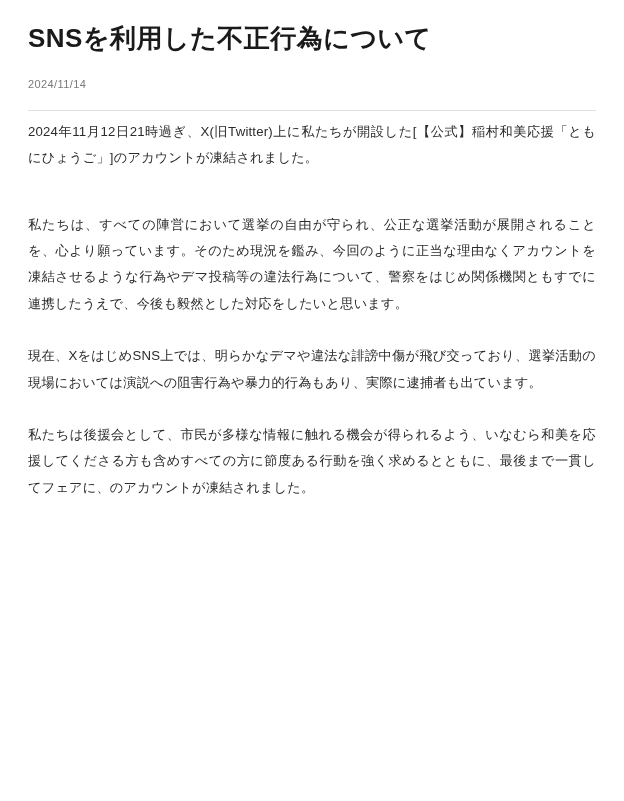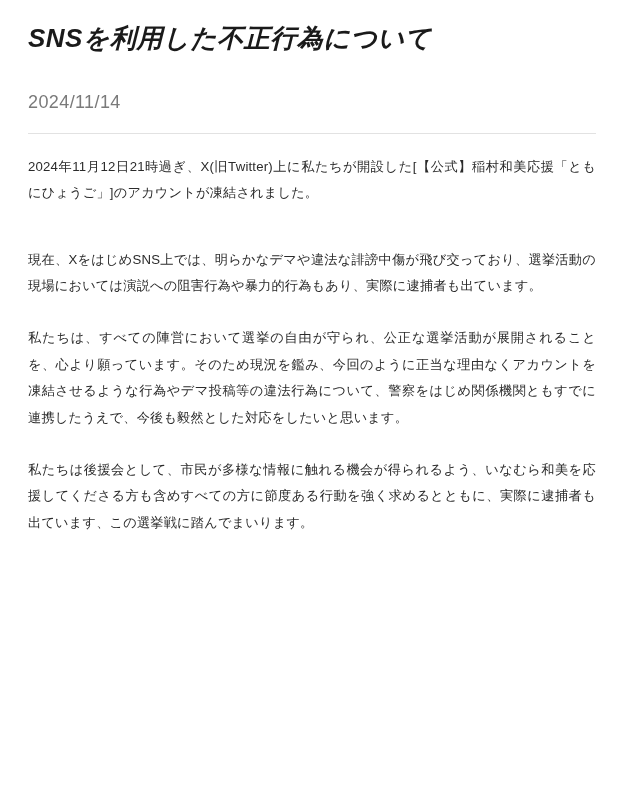--- a/index.html
+++ b/index.html
@@ -19,35 +19,34 @@
     box-sizing: border-box;
     padding: 18px 28px 20px 28px;
   }
   .title {
     font-size: 26px;
     font-weight: bold;
     letter-spacing: 0.5px;
     color: #1a1a1a;
     margin: 4px 0 0 0;
     line-height: 1.3;
-    font-style: italic;
   }
   .date {
-    font-size: 18px;
+    font-size: 11px;
     color: #7a7a7a;
-    margin-top: 36px;
+    margin-top: 22px;
     letter-spacing: 0.4px;
   }
   .divider {
     border: none;
     border-top: 1px solid #e2e2e2;
     margin: 20px 0 0 0;
   }
   .body {
-    margin-top: 20px;
+    margin-top: 8px;
   }
   .para {
     font-size: 13.2px;
     line-height: 2.0;
     color: #2b2b2b;
     margin: 0 0 26px 0;
     text-align: justify;
     letter-spacing: 0.2px;
   }
   .para.gap-after {
@@ -64,18 +63,18 @@
 
   <h1 class="title">SNSを利用した不正行為について</h1>
 
   <div class="date">2024/11/14</div>
 
   <hr class="divider">
 
   <div class="body">
     <p class="para">2024年11月12日21時過ぎ、X(旧Twitter)上に私たちが開設した[【公式】稲村和美応援「ともにひょうご」]のアカウントが凍結されました。</p>
     <div class="spacer-block"></div>
+    <p class="para">私たちは、すべての陣営において選挙の自由が守られ、公正な選挙活動が展開されることを、心より願っています。そのため現況を鑑み、今回のように正当な理由なくアカウントを凍結させるような行為やデマ投稿等の違法行為について、警察をはじめ関係機関ともすでに連携したうえで、今後も毅然とした対応をしたいと思います。</p>
     <p class="para">現在、XをはじめSNS上では、明らかなデマや違法な誹謗中傷が飛び交っており、選挙活動の現場においては演説への阻害行為や暴力的行為もあり、実際に逮捕者も出ています。</p>
-    <p class="para">私たちは、すべての陣営において選挙の自由が守られ、公正な選挙活動が展開されることを、心より願っています。そのため現況を鑑み、今回のように正当な理由なくアカウントを凍結させるような行為やデマ投稿等の違法行為について、警察をはじめ関係機関ともすでに連携したうえで、今後も毅然とした対応をしたいと思います。</p>
-    <p class="para">私たちは後援会として、市民が多様な情報に触れる機会が得られるよう、いなむら和美を応援してくださる方も含めすべての方に節度ある行動を強く求めるとともに、実際に逮捕者も出ています、この選挙戦に踏んでまいります。</p>
+    <p class="para">私たちは後援会として、市民が多様な情報に触れる機会が得られるよう、いなむら和美を応援してくださる方も含めすべての方に節度ある行動を強く求めるとともに、最後まで一貫してフェアに、のアカウントが凍結されました。</p>
   </div>
 
 </div>
 
 </body></html>

